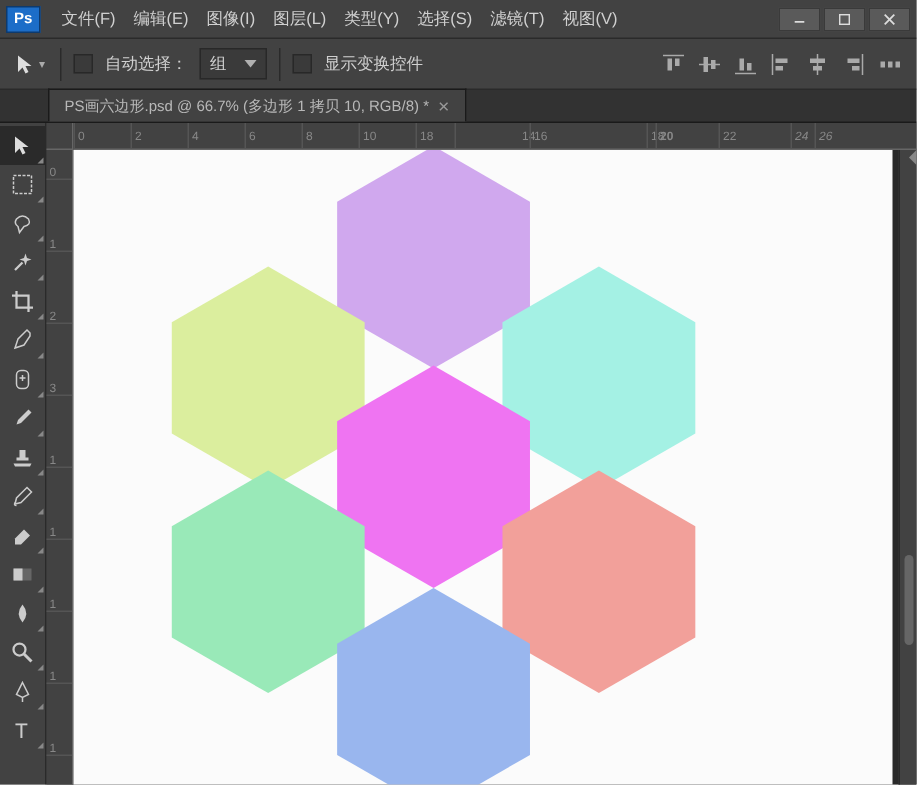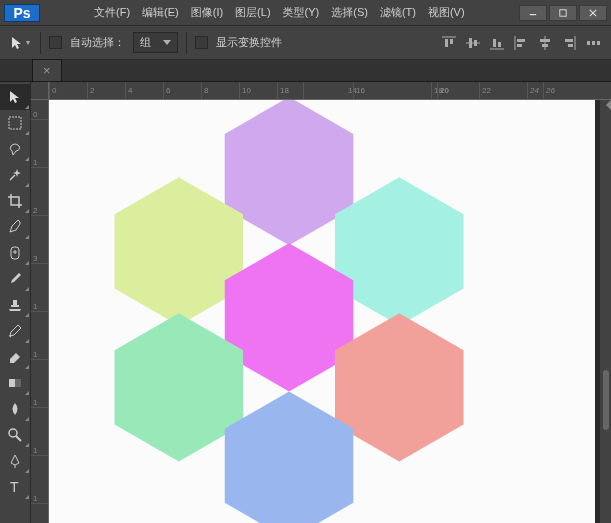--- a/index.html
+++ b/index.html
@@ -1,19 +1,19 @@
 <!DOCTYPE html>
 <html><head>
 <meta charset="utf-8">
 <style>
 * { margin: 0; padding: 0; box-sizing: border-box; font-family: "Microsoft YaHei", sans-serif; }
 body { background: #424242; width: 611px; height: 523px; overflow: hidden; color: #d0d0d0; font-size: 11px; }
 .titlebar { height: 26px; background: #424242; display: flex; align-items: center; padding: 0 4px; border-bottom: 1px solid #2a2a2a; }
-.ps-logo { width: 36px; height: 18px; background: #1c6dc8; display: flex; align-items: center; justify-content: center; color: #fff; font-weight: bold; font-size: 14px; border: 1px solid #0d3a6e; margin-right: 8px; }
-.menu { display: flex; gap: 0; flex: 1; margin-left: 40px; }
+.ps-logo { width: 23px; height: 18px; background: #1c6dc8; display: flex; align-items: center; justify-content: center; color: #fff; font-weight: bold; font-size: 10px; border: 1px solid #0d3a6e; margin-right: 8px; }
+.menu { display: flex; gap: 0; flex: 1; }
 .menu-item { padding: 3px 6px; cursor: pointer; }
 .win-controls { display: flex; gap: 2px; }
 .win-btn { width: 28px; height: 16px; background: #5a5a5a; display: flex; align-items: center; justify-content: center; cursor: pointer; border: 1px solid #3a3a3a; }
 .win-btn svg { width: 8px; height: 8px; }
 .options-bar { height: 34px; background: #424242; display: flex; align-items: center; padding: 0 8px; gap: 8px; border-bottom: 1px solid #2a2a2a; }
 .tool-ind { width: 24px; height: 20px; display: flex; align-items: center; justify-content: center; }
 .sep { width: 1px; height: 22px; background: #2a2a2a; }
 .checkbox { width: 13px; height: 13px; border: 1px solid #282828; background: #3a3a3a; display: inline-block; }
 .opt-label { color: #d0d0d0; }
 .dropdown { display: inline-flex; align-items: center; background: #3a3a3a; border: 1px solid #282828; padding: 2px 6px; gap: 12px; }
@@ -141,20 +141,21 @@
           <rect x="1" y="5" width="3" height="4" fill="#aaa"></rect>
           <rect x="6" y="5" width="3" height="4" fill="#aaa"></rect>
           <rect x="11" y="5" width="3" height="4" fill="#aaa"></rect>
         </svg>
       </div>
   </div>
 </div>
 
 <div class="tabbar">
   <div class="tab">
+    <span>PS画六边形.psd @ 66.7% (多边形 1 拷贝 10, RGB/8) *</span>
     <span class="tab-close">×</span>
   </div>
 </div>
 
 <div class="workspace">
 
   <div class="toolbox">
     <div class="tool active">
         <svg viewBox="0 0 16 16">
           <path d="M3 2 L3 13 L6 10 L8 14 L10 13 L8 9 L12 9 Z" fill="#ddd"></path>

